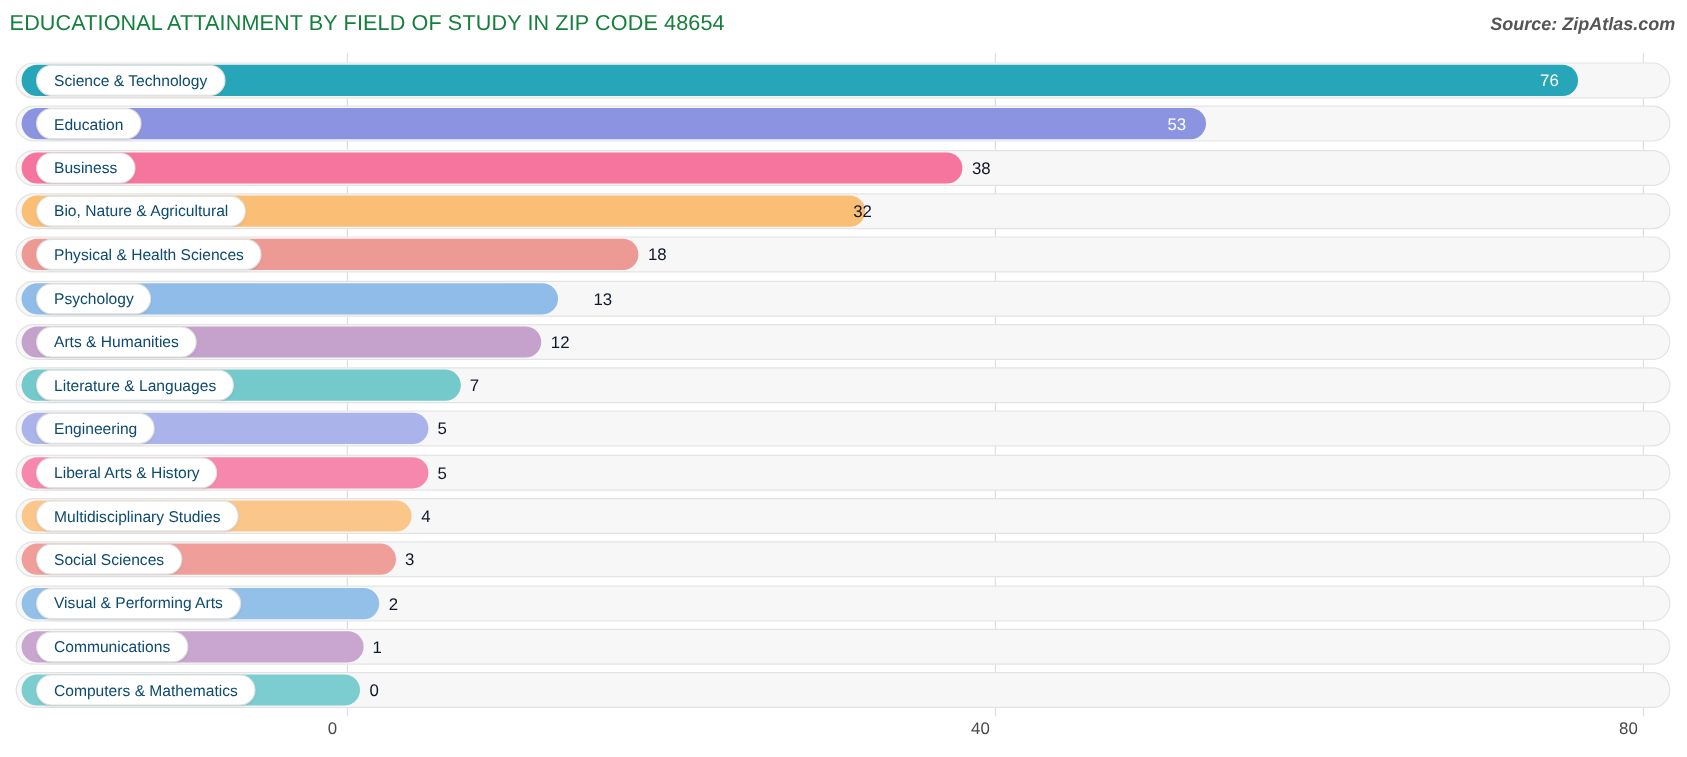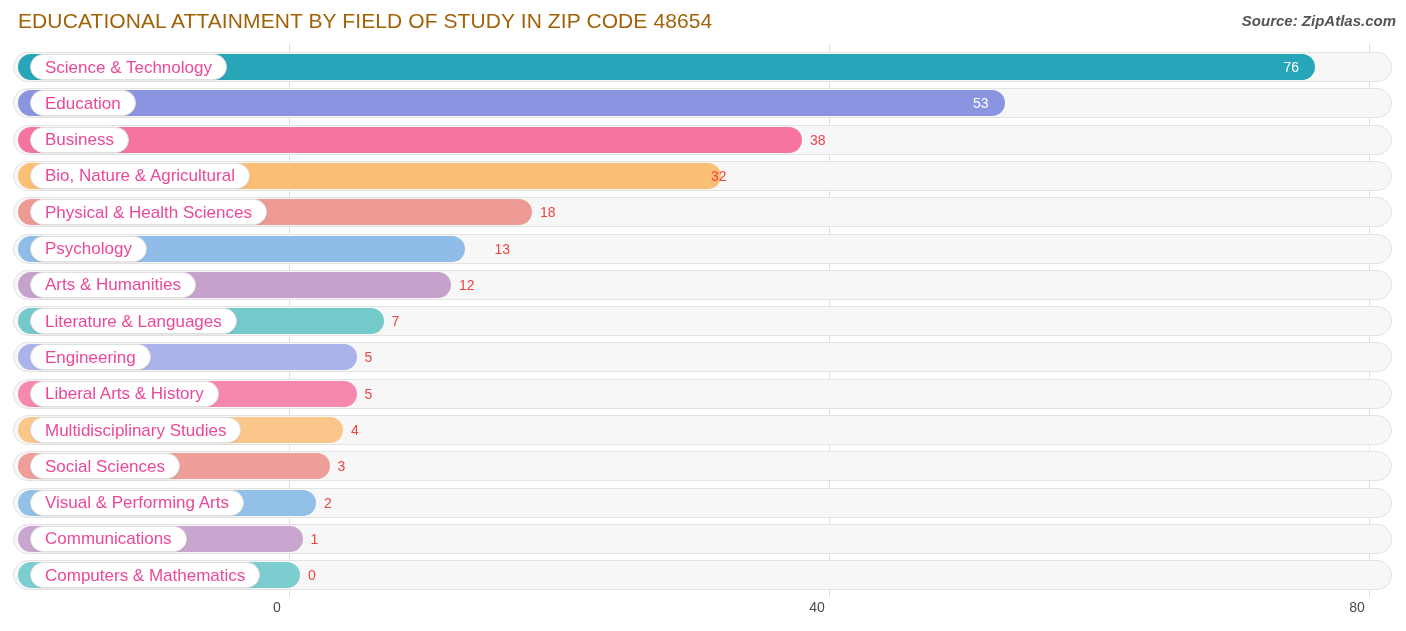--- a/index.html
+++ b/index.html
@@ -18,25 +18,25 @@
 
   
   #header {
     position: absolute;
     left: 0; top: 0;
     width: 1406px;
     height: 44px;
   }
   #chart-title {
     position: absolute;
-    left: 18px;
+    left: 8px;
     top: 9px;
-    font-size: 21px;
+    font-size: 18px;
     letter-spacing: 0.1px;
-    color: #a16207;
+    color: #15803d;
     white-space: nowrap;
   }
   #source-label {
     position: absolute;
     right: 10px;
     top: 12px;
     font-size: 15px;
     font-style: italic;
     font-weight: bold;
     color: #555555;
@@ -113,38 +113,38 @@
     border: 1px solid #e0e0e0;
     border-radius: 13px;
     box-sizing: border-box;
     display: flex;
     align-items: center;
     padding: 0 14px;
     white-space: nowrap;
     box-shadow: 0 1px 2px rgba(0,0,0,0.07);
   }
   .label-text {
-    font-size: 17px;
-    color: #ec4899;
+    font-size: 13px;
+    color: #0c4a6e;
     line-height: 1;
   }
 
   
   .value {
     position: absolute;
     top: 5px;
     height: 26px;
     display: flex;
     align-items: center;
     font-size: 14px;
     line-height: 1;
     white-space: nowrap;
   }
   .value.outside {
-    color: #ef4444;
+    color: #0f172a;
   }
   .value.inside {
     color: #ffffff;
     justify-content: flex-end;
   }
 
   
   #axis {
     position: absolute;
     left: 0;

